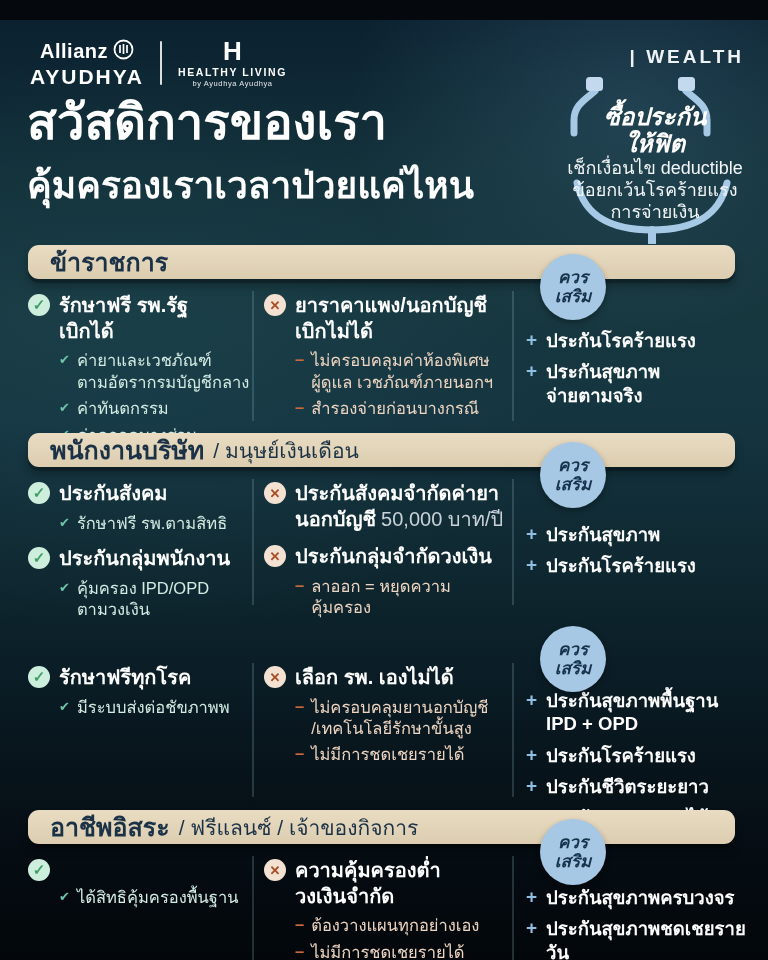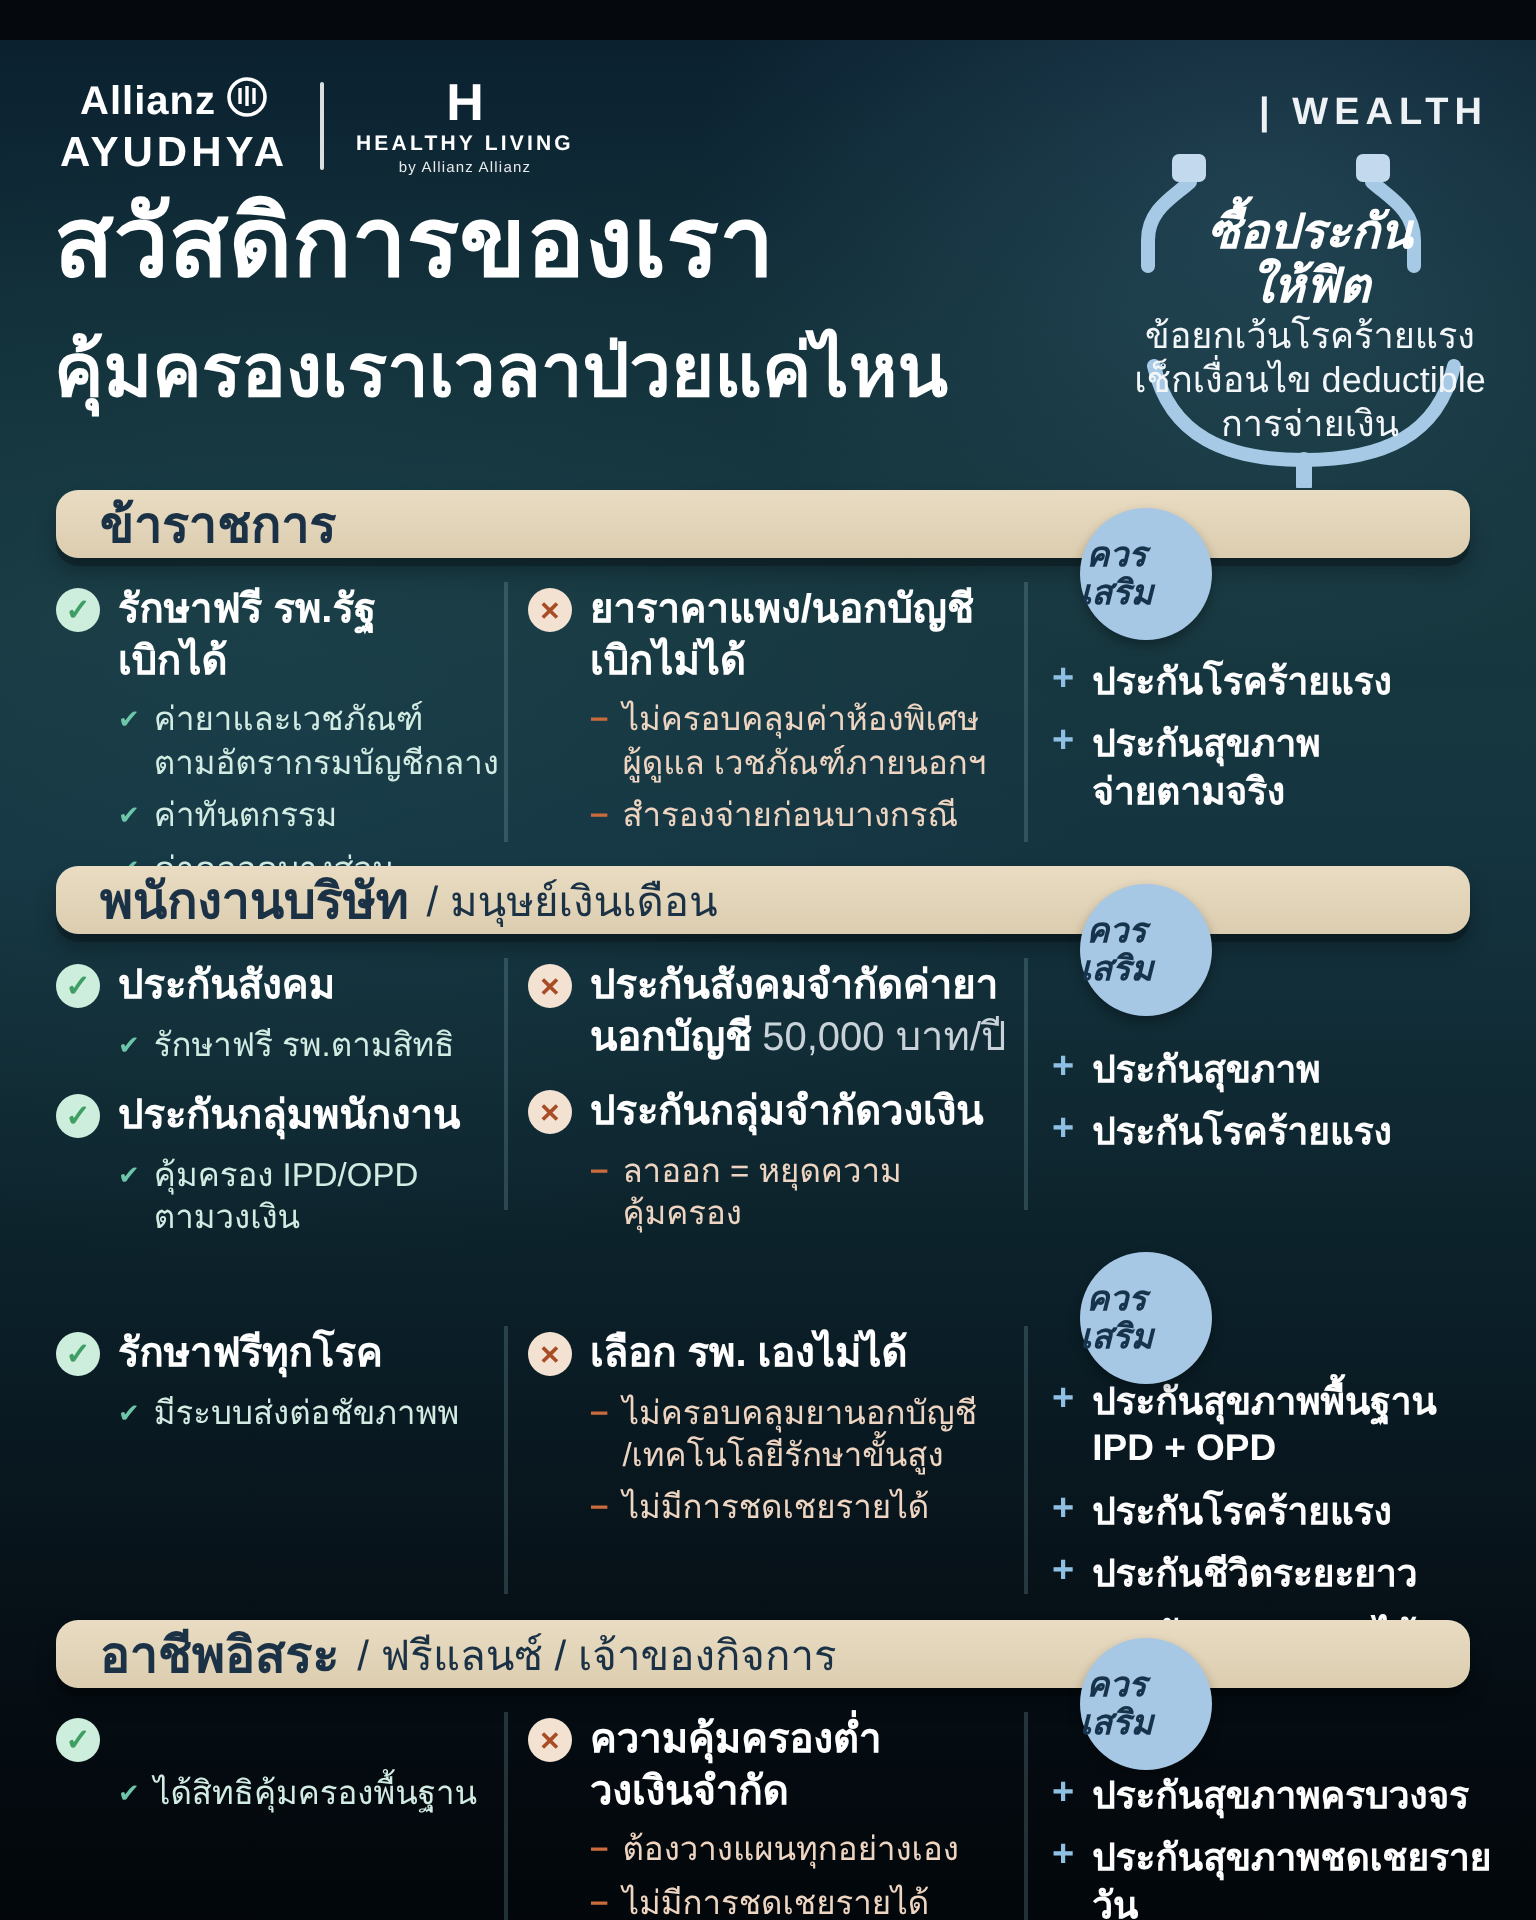--- a/index.html
+++ b/index.html
@@ -39,21 +39,21 @@
   .bar{
     position:absolute;left:28px;right:33px;top:0;height:34px;border-radius:11px;
     background:linear-gradient(180deg,#e9dcc2,#dccdb0);
     box-shadow:0 4px 0 rgba(0,0,0,.22), 0 7px 10px rgba(0,0,0,.28);
     display:flex;align-items:center;padding-left:22px;color:#1b3246;
   }
   .bar-bold{font-size:25px;font-weight:700;}
   .bar-rest{font-size:21px;font-weight:400;margin-left:9px;}
   .badge{
     position:absolute;left:540px;top:9px;width:66px;height:66px;border-radius:50%;
-    background:#a6c8e4;color:#17334b;display:flex;align-items:center;
+    background:#a6c8e4;color:#17334b;display:flex;align-items:center;justify-content:center;
     text-align:center;font-size:17px;font-weight:700;font-style:italic;line-height:1.12;
     box-shadow:0 3px 6px rgba(0,0,0,.3);z-index:3;
   }
   .vdiv{position:absolute;width:2px;background:rgba(150,195,205,.22);top:46px;}
   .vdiv.d1{left:252px;}
   .vdiv.d2{left:512px;}
   .col{position:absolute;top:48px;}
   .col-pros{left:28px;width:222px;}
   .col-cons{left:264px;width:242px;}
   .col-recs{left:526px;width:226px;}
@@ -91,21 +91,21 @@
               <line x1="14" y1="6" x2="14" y2="14" stroke="#fff" stroke-width="1.7"></line>
             </svg>
         </span>
       </div>
       <span class="allianz-sub">AYUDHYA</span>
     </div>
     <div class="logo-divider"></div>
     <div class="healthy">
       <span class="healthy-h">H</span>
       <span class="healthy-name">HEALTHY LIVING</span>
-      <span class="healthy-sub">by Allianz Allianz</span>
+      <span class="healthy-sub">by Ayudhya Ayudhya</span>
     </div>
   </div>
   <div class="wealth">| WEALTH</div>
 
   <div class="title1">สวัสดิการของเรา</div>
   <div class="title2">คุ้มครองเราเวลาป่วยแค่ไหน</div>
 
   <div class="steth">
     <svg width="200" height="172" viewBox="0 0 200 172">
       <g stroke="#a6c9e6" stroke-width="7" fill="none" stroke-linecap="round">
@@ -114,22 +114,22 @@
         <path d="M22,111 C30,146 58,158 97,158 C136,158 164,146 172,111"></path>
         <path d="M97,158 L97,171" stroke-width="8"></path>
       </g>
       <rect x="31" y="5" width="17" height="14" rx="3.5" fill="#c3daee"></rect>
       <rect x="123" y="5" width="17" height="14" rx="3.5" fill="#c3daee"></rect>
     </svg>
   </div>
   <div class="note">
     <div class="note-headline t">ซื้อประกัน
 ให้ฟิต</div>
+    <div class="note-line">เช็กเงื่อนไข deductible</div>
     <div class="note-line">ข้อยกเว้นโรคร้ายแรง</div>
-    <div class="note-line">เช็กเงื่อนไข deductible</div>
     <div class="note-line">การจ่ายเงิน</div>
   </div>
 
   <div class="section" style="top:225px;height:132px;">
     <div class="bar">
       <span class="bar-bold">ข้าราชการ</span>
     </div>
     <div class="badge">
         <span class="t">ควร
 เสริม</span>

